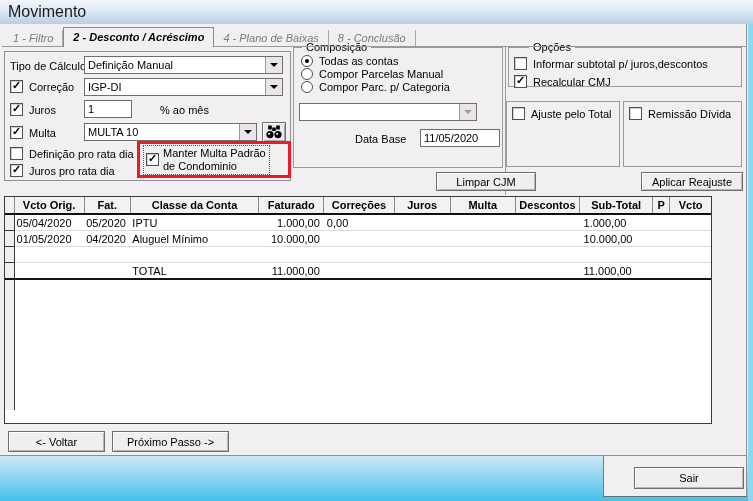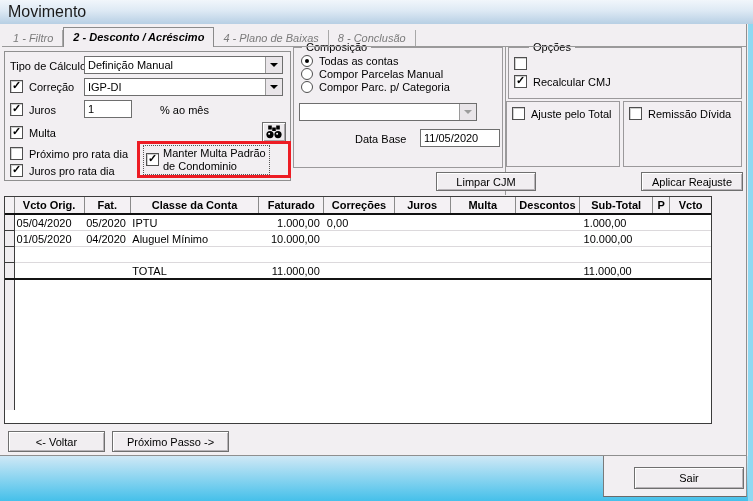--- a/index.html
+++ b/index.html
@@ -118,35 +118,41 @@
     <span class="cb on"></span>
     <span class="lbl">Juros</span>
   </div>
   <input class="textbox" style="left: 84px; top: 100px; width: 48px;" value="1">
   <span class="lbl" style="position:absolute;left:160px;top:104px;">% ao mês</span>
 
   <div class="row" style="left:10px;top:126px;">
     <span class="cb on"></span>
     <span class="lbl">Multa</span>
   </div>
+  <div class="combo" style="left:84px;top:123px;width:173px;">
+    <span class="ctext">MULTA 10</span>
+    <span class="cbtn">
+        <span class="arr"></span>
+      </span>
+  </div>
   <div class="toolbtn" style="left:262px;top:122px;width:24px;height:20px;">
     <svg width="16" height="14" viewBox="0 0 16 14">
       <rect x="2.2" y="0.5" width="3.6" height="4" fill="#000"></rect>
       <rect x="10.2" y="0.5" width="3.6" height="4" fill="#000"></rect>
       <rect x="6.2" y="2.5" width="3.6" height="3.5" fill="#000"></rect>
       <circle cx="4" cy="9.6" r="3.6" fill="#000"></circle>
       <circle cx="12" cy="9.6" r="3.6" fill="#000"></circle>
       <circle cx="3.1" cy="8.7" r="1" fill="#fff"></circle>
       <circle cx="11.1" cy="8.7" r="1" fill="#fff"></circle>
     </svg>
   </div>
 
   <div class="row" style="left:10px;top:147px;">
     <span class="cb"></span>
-    <span class="lbl">Próximo pro rata dia</span>
+    <span class="lbl">Definição pro rata dia</span>
   </div>
   <div class="row" style="left:10px;top:164px;">
     <span class="cb on"></span>
     <span class="lbl">Juros pro rata dia</span>
   </div>
 
   <div class="redbox">
     <div class="redinner">
       <span class="cb on"></span>
       <span class="two-line">
@@ -175,25 +181,26 @@
     <span class="ctext"></span>
     <span class="cbtn">
         <span class="arr"></span>
       </span>
   </div>
   <span class="lbl" style="position:absolute;left:355px;top:133px;">Data Base</span>
   <input class="textbox" style="left: 420px; top: 129px; width: 80px;" value="11/05/2020">
 
   <div class="vline" style="left:505px;top:47px;height:148px;"></div>
 
-  <div class="group" style="left:508px;top:47px;width:234px;height:52px;">
+  <div class="group" style="left:508px;top:47px;width:234px;height:40px;">
     <span class="gtitle" style="left:20px;">Opções</span>
   </div>
   <div class="row" style="left:514px;top:57px;">
     <span class="cb"></span>
+    <span class="lbl">Informar subtotal p/ juros,descontos</span>
   </div>
   <div class="row" style="left:514px;top:75px;">
     <span class="cb on"></span>
     <span class="lbl">Recalcular CMJ</span>
   </div>
 
   <div class="group" style="left:506px;top:101px;width:114px;height:66px;"></div>
   <div class="row" style="left:512px;top:107px;justify-content:center;">
     <span class="cb"></span>
     <span class="lbl">Ajuste pelo Total</span>

